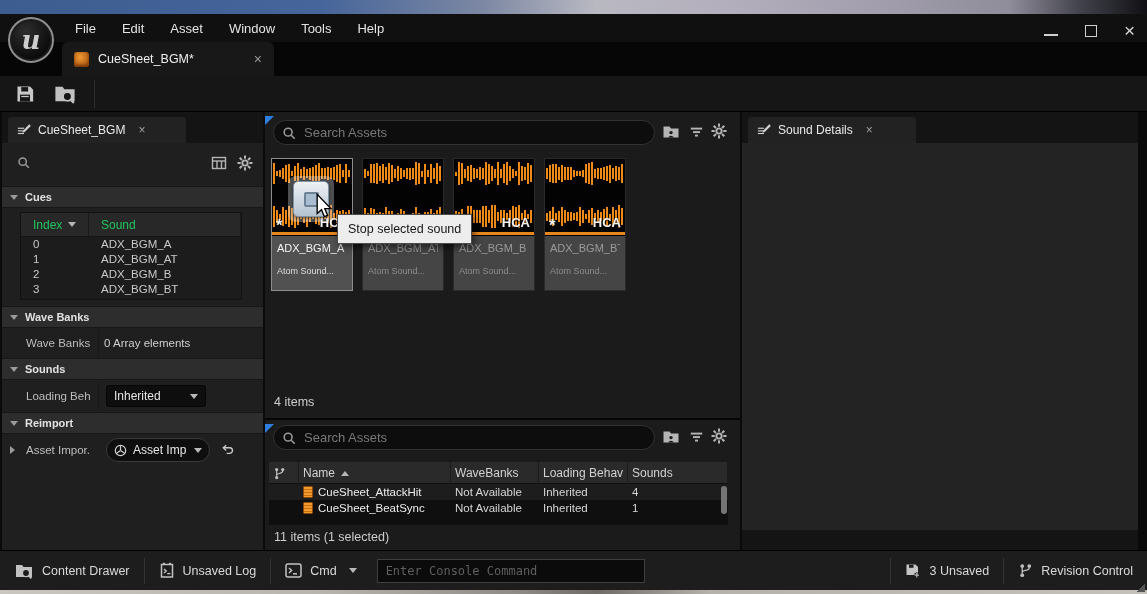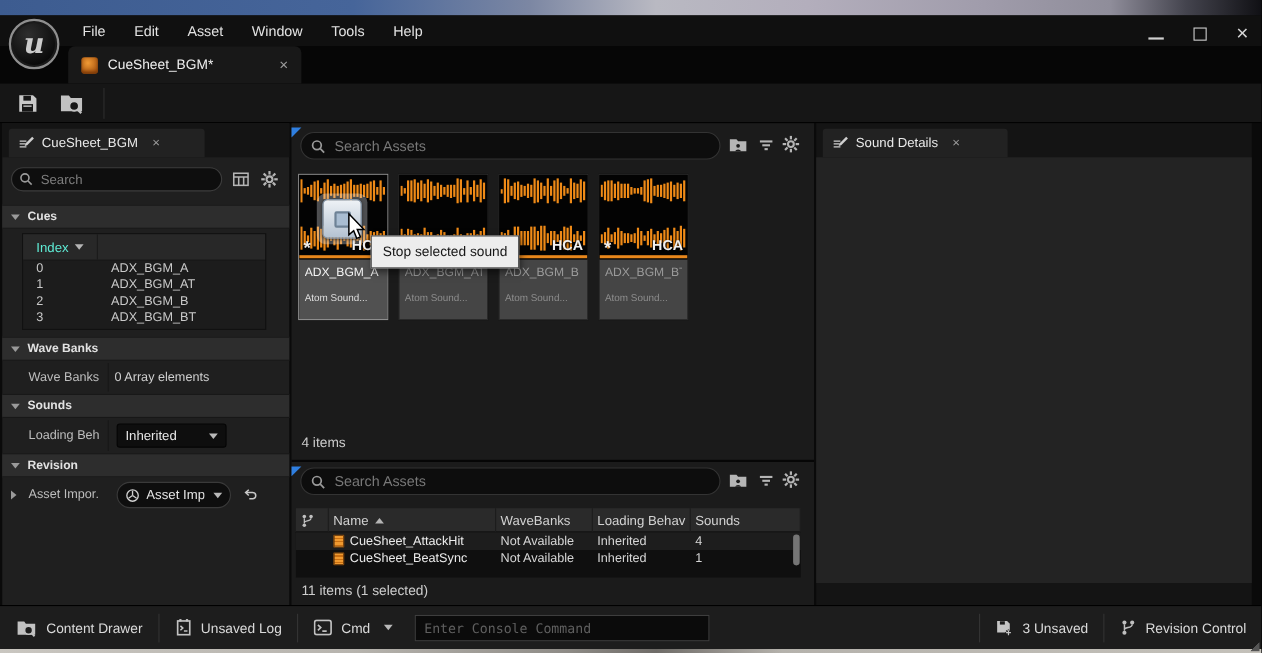--- a/index.html
+++ b/index.html
@@ -67,21 +67,21 @@
   .lp-icon2{position:absolute;left:235px;top:43px;}
 
   .sec-hdr{position:absolute;left:0;width:261px;height:22px;background:#2d2d2d;
     display:flex;align-items:center;gap:7px;padding-left:8px;border-top:1px solid #171717;border-bottom:1px solid #171717;}
   .sec-hdr b{font-size:11px;color:#e2e2e2;}
   .tri-down{width:0;height:0;border-left:4px solid transparent;border-right:4px solid transparent;border-top:5px solid #9a9a9a;}
   .tri-right{width:0;height:0;border-top:4px solid transparent;border-bottom:4px solid transparent;border-left:5px solid #9a9a9a;}
 
   .cues-table{position:absolute;left:18px;top:100px;width:222px;height:88px;background:#1c1c1c;border:1px solid #111;}
   .cues-head{display:grid;grid-template-columns:68px 1fr;height:24px;background:#282828;border-bottom:1px solid #151515;}
-  .cues-head div{display:flex;align-items:center;gap:6px;padding-left:12px;font-size:12px;color:#5eead4;border-right:1px solid #1a1a1a;}
+  .cues-head div{display:flex;align-items:center;gap:6px;padding-left:12px;font-size:12px;color:#22c55e;border-right:1px solid #1a1a1a;}
   .cues-row{display:grid;grid-template-columns:68px 1fr;height:15px;}
   .cues-row div{padding-left:12px;font-size:11.5px;color:#c9c9c9;line-height:15px;}
   .sort-down{width:0;height:0;border-left:4px solid transparent;border-right:4px solid transparent;border-top:5px solid #b5b5b5;}
   .sort-up{width:0;height:0;border-left:4px solid transparent;border-right:4px solid transparent;border-bottom:5px solid #b5b5b5;}
 
   .prop-row{position:absolute;left:0;width:261px;display:flex;align-items:center;}
   .prop-label{width:88px;padding-left:24px;font-size:11.5px;color:#bdbdbd;white-space:nowrap;overflow:hidden;}
   .prop-value{font-size:11.5px;color:#cfcfcf;padding-left:14px;}
   .prop-div{position:absolute;left:96px;top:0;bottom:0;width:1px;background:#181818;}
 
@@ -229,21 +229,20 @@
             <line x1="1" y1="6" x2="8" y2="6" stroke="#cfcfcf" stroke-width="1.3"></line>
             <line x1="1" y1="9" x2="7" y2="9" stroke="#cfcfcf" stroke-width="1.3"></line>
             <line x1="1" y1="12" x2="8" y2="12" stroke="#cfcfcf" stroke-width="1.3"></line>
             <path d="M14 1.5 l1.8 1.8 -7 7 -2.6 .8 .8 -2.6z" fill="#cfcfcf"></path>
           </svg>
       </span>
       <span class="pt-label">CueSheet_BGM</span>
       <span class="pt-close">×</span>
     </div>
 
-    <input class="lp-search" placeholder="Search" style="">
     <span class="lp-search-mag">
       <svg width="13" height="13" viewBox="0 0 16 16">
           <circle cx="7" cy="7" r="4.5" fill="none" stroke="#9a9a9a" stroke-width="1.8"></circle>
           <line x1="10.5" y1="10.5" x2="14.5" y2="14.5" stroke="#9a9a9a" stroke-width="1.8"></line>
         </svg>
     </span>
     <span class="lp-icon1">
       <svg width="16" height="16" viewBox="0 0 16 16">
           <rect x="1.5" y="2.5" width="13" height="11" fill="none" stroke="#b5b5b5" stroke-width="1.4"></rect>
           <line x1="1.5" y1="6" x2="14.5" y2="6" stroke="#b5b5b5" stroke-width="1.4"></line>
@@ -271,20 +270,23 @@
     <div class="sec-hdr" style="top:74px;">
       <span class="tri-down"></span>
       <b>Cues</b>
     </div>
     <div class="cues-table">
       <div class="cues-head">
         <div>
           <span>Index</span>
           <span class="sort-down"></span>
         </div>
+        <div>
+          <span>Sound</span>
+        </div>
       </div>
       <div class="cues-row">
         <div>0</div>
         <div>ADX_BGM_A</div>
       </div>
       <div class="cues-row">
         <div>1</div>
         <div>ADX_BGM_AT</div>
       </div>
       <div class="cues-row">
@@ -315,21 +317,21 @@
       <div class="prop-div"></div>
       <div class="prop-label">Loading Beh...</div>
       <div class="dropdown" style="width:100px;">
         <span class="dd-text">Inherited</span>
         <span class="chev" style="margin-left:auto;"></span>
       </div>
     </div>
 
     <div class="sec-hdr" style="top:300px;">
       <span class="tri-down"></span>
-      <b>Revision</b>
+      <b>Reimport</b>
     </div>
     <div class="prop-row" style="top:324px;height:28px;">
       <span class="tri-right" style="position:absolute;left:8px;"></span>
       <div class="prop-label">Asset Impor...</div>
       <div class="dropdown pill" style="width:104px;">
         <span>
           <svg width="13" height="13" viewBox="0 0 16 16">
               <circle cx="8" cy="8" r="6.4" fill="none" stroke="#d0d0d0" stroke-width="1.5"></circle>
               <line x1="8" y1="8" x2="8" y2="2.6" stroke="#d0d0d0" stroke-width="1.5"></line>
               <line x1="8" y1="8" x2="3.5" y2="11" stroke="#d0d0d0" stroke-width="1.5"></line>

